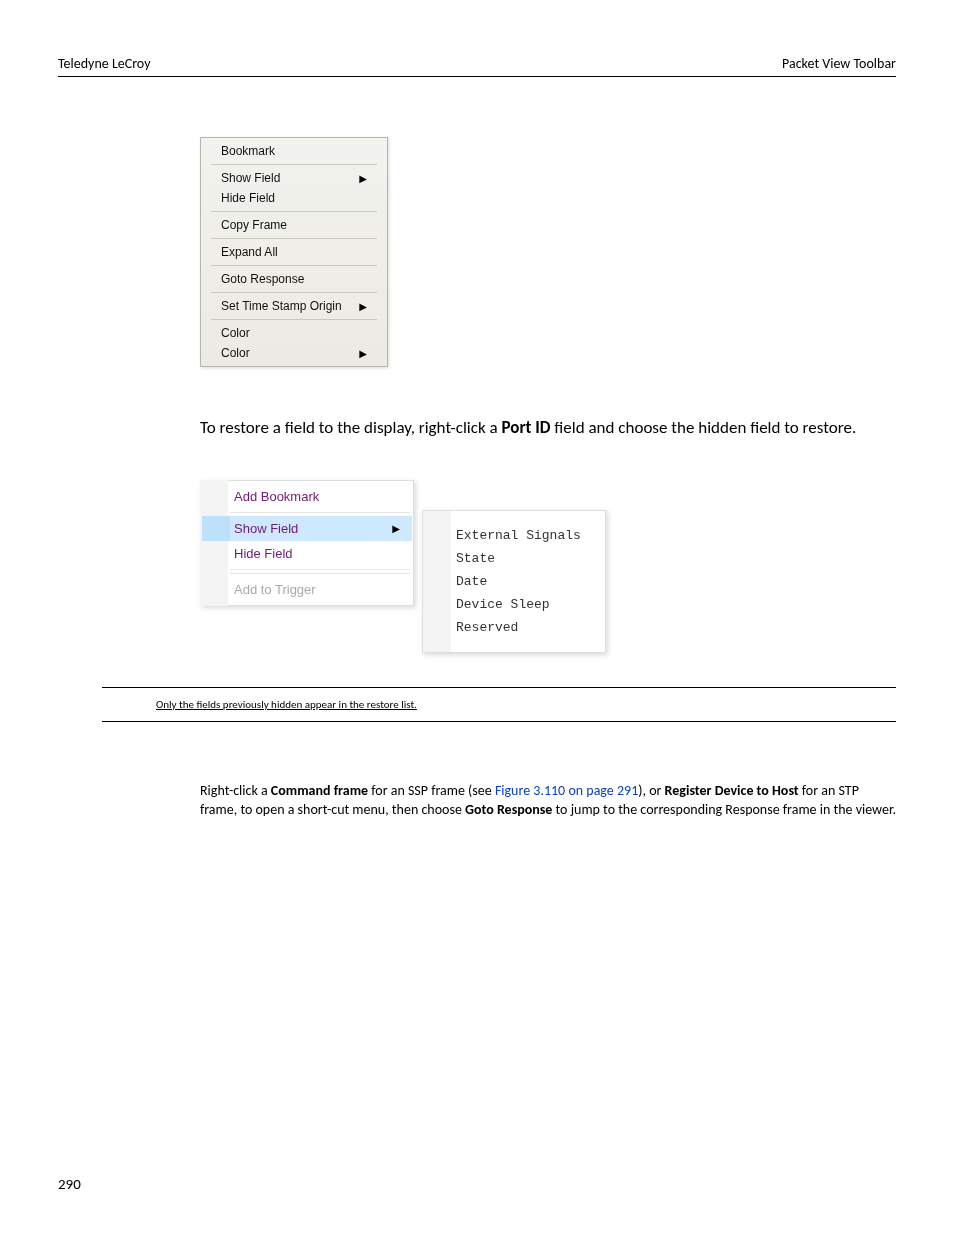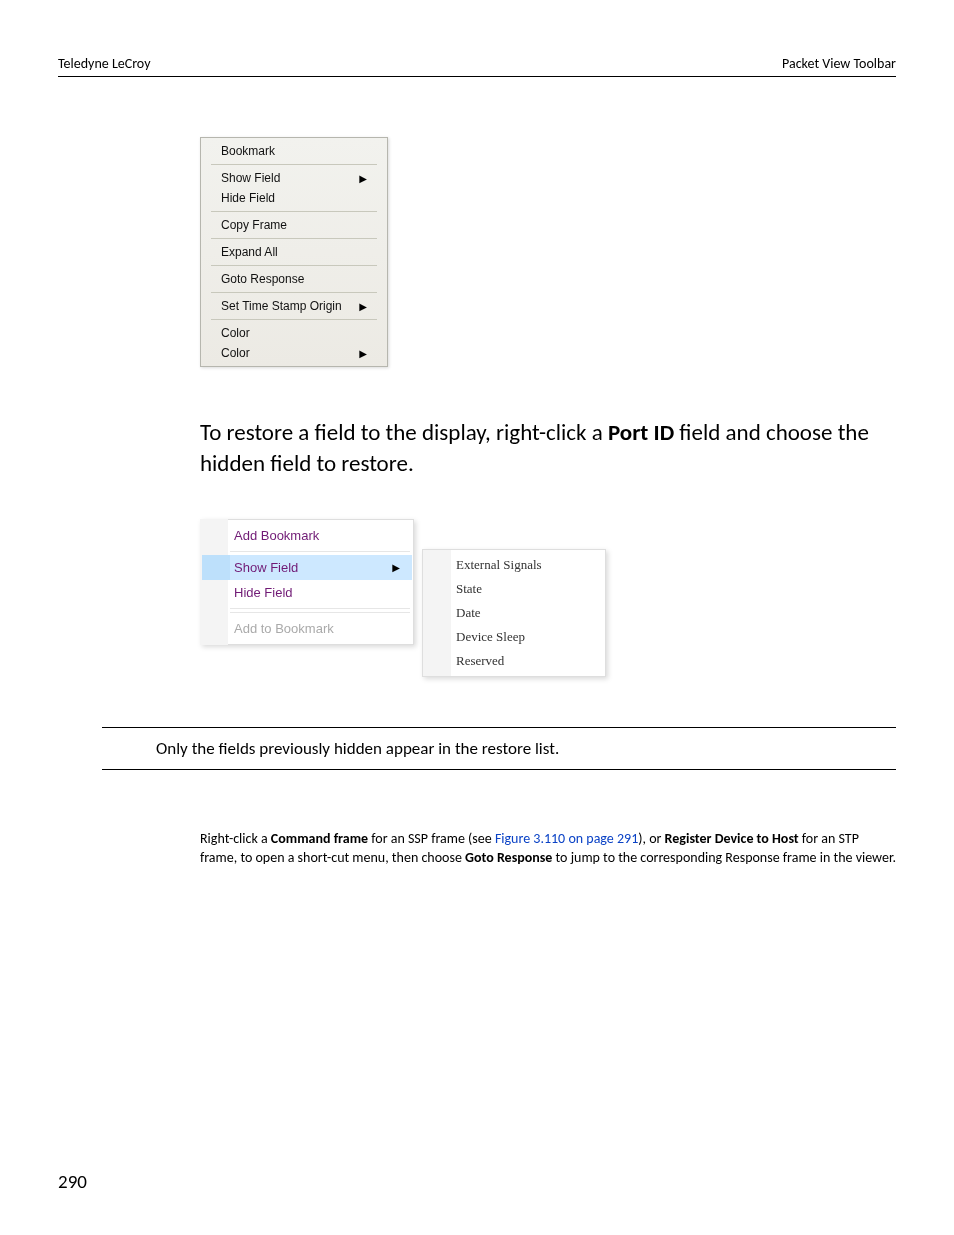--- a/index.html
+++ b/index.html
@@ -51,21 +51,21 @@
   .menu1 .sep {
     height: 1px;
     background: #c8c8bc;
     margin: 3px 0;
   }
   .arrow-right {
     font-size: 10px;
     color: #000;
   }
   .body-text {
-    font-size: 23px;
+    font-size: 17px;
     line-height: 1.35;
     color: #000;
     margin-top: 50px;
     margin-bottom: 40px;
   }
   .body-text b { font-weight: 700; }
   .menu2-wrap {
     display: flex;
     align-items: flex-start;
   }
@@ -109,62 +109,63 @@
     left: 0; top: 0; bottom: 0;
     width: 28px;
     background: #f4f4f4;
   }
   .menu2-container { position: relative; }
   .submenu {
     width: 180px;
     background: #fff;
     border: 1px solid #dedede;
     box-shadow: 2px 2px 5px rgba(0,0,0,0.15);
-    font-family: Liberation Serif, serif;
+    font-family: Liberation Mono, monospace;
     font-size: 13px;
     color: #333;
     margin-left: 8px;
     margin-top: 30px;
-    padding: 3px 1px;
+    padding: 13px 1px;
     position: relative;
   }
   .submenu .gutter {
     position: absolute;
     left: 0; top: 0; bottom: 0;
     width: 28px;
     background: #f4f4f4;
     border-right: 0;
   }
   .submenu .item {
     padding: 4px 12px 4px 32px;
     position: relative;
     z-index: 1;
   }
   .note-box {
-    margin-top: 50px;
+    margin-top: 34px;
     margin-left: -98px;
     border-top: 1.5px solid #000;
     border-bottom: 1.5px solid #000;
     padding: 10px 0 10px 54px;
-    font-size: 17px;
+    font-size: 11px;
+    text-decoration: underline;
   }
   .para2 {
     margin-top: 60px;
     font-size: 14px;
     line-height: 1.35;
   }
   .link { color: #0a42c6; }
   .footer {
     position: absolute;
     bottom: 42px;
     left: 58px;
     right: 58px;
     display: flex;
     justify-content: space-between;
-    font-size: 19px;
+    font-size: 15px;
   }
 </style>
 </head>
 <body>
 
 <div class="page">
   <div class="header-row">
     <span>Teledyne LeCroy</span>
     <span>Packet View Toolbar</span>
   </div>
@@ -225,21 +226,21 @@
           <div class="item highlight">
               <span class="lbl">Show Field</span>
               <span class="arrow-right" style="position:relative;z-index:1">▶</span>
             </div>
           <div class="item">
               <span class="lbl">Hide Field</span>
             </div>
           <div class="sep"></div>
           <div class="sep"></div>
           <div class="item disabled">
-              <span class="lbl">Add to Bookmark</span>
+              <span class="lbl">Add to Trigger</span>
             </div>
         </div>
       </div>
       <div class="submenu">
         <div class="gutter"></div>
         <div class="item"><span>External Signals</span></div>
         <div class="item"><span>State</span></div>
         <div class="item"><span>Date</span></div>
         <div class="item"><span>Device Sleep</span></div>
         <div class="item"><span>Reserved</span></div>

